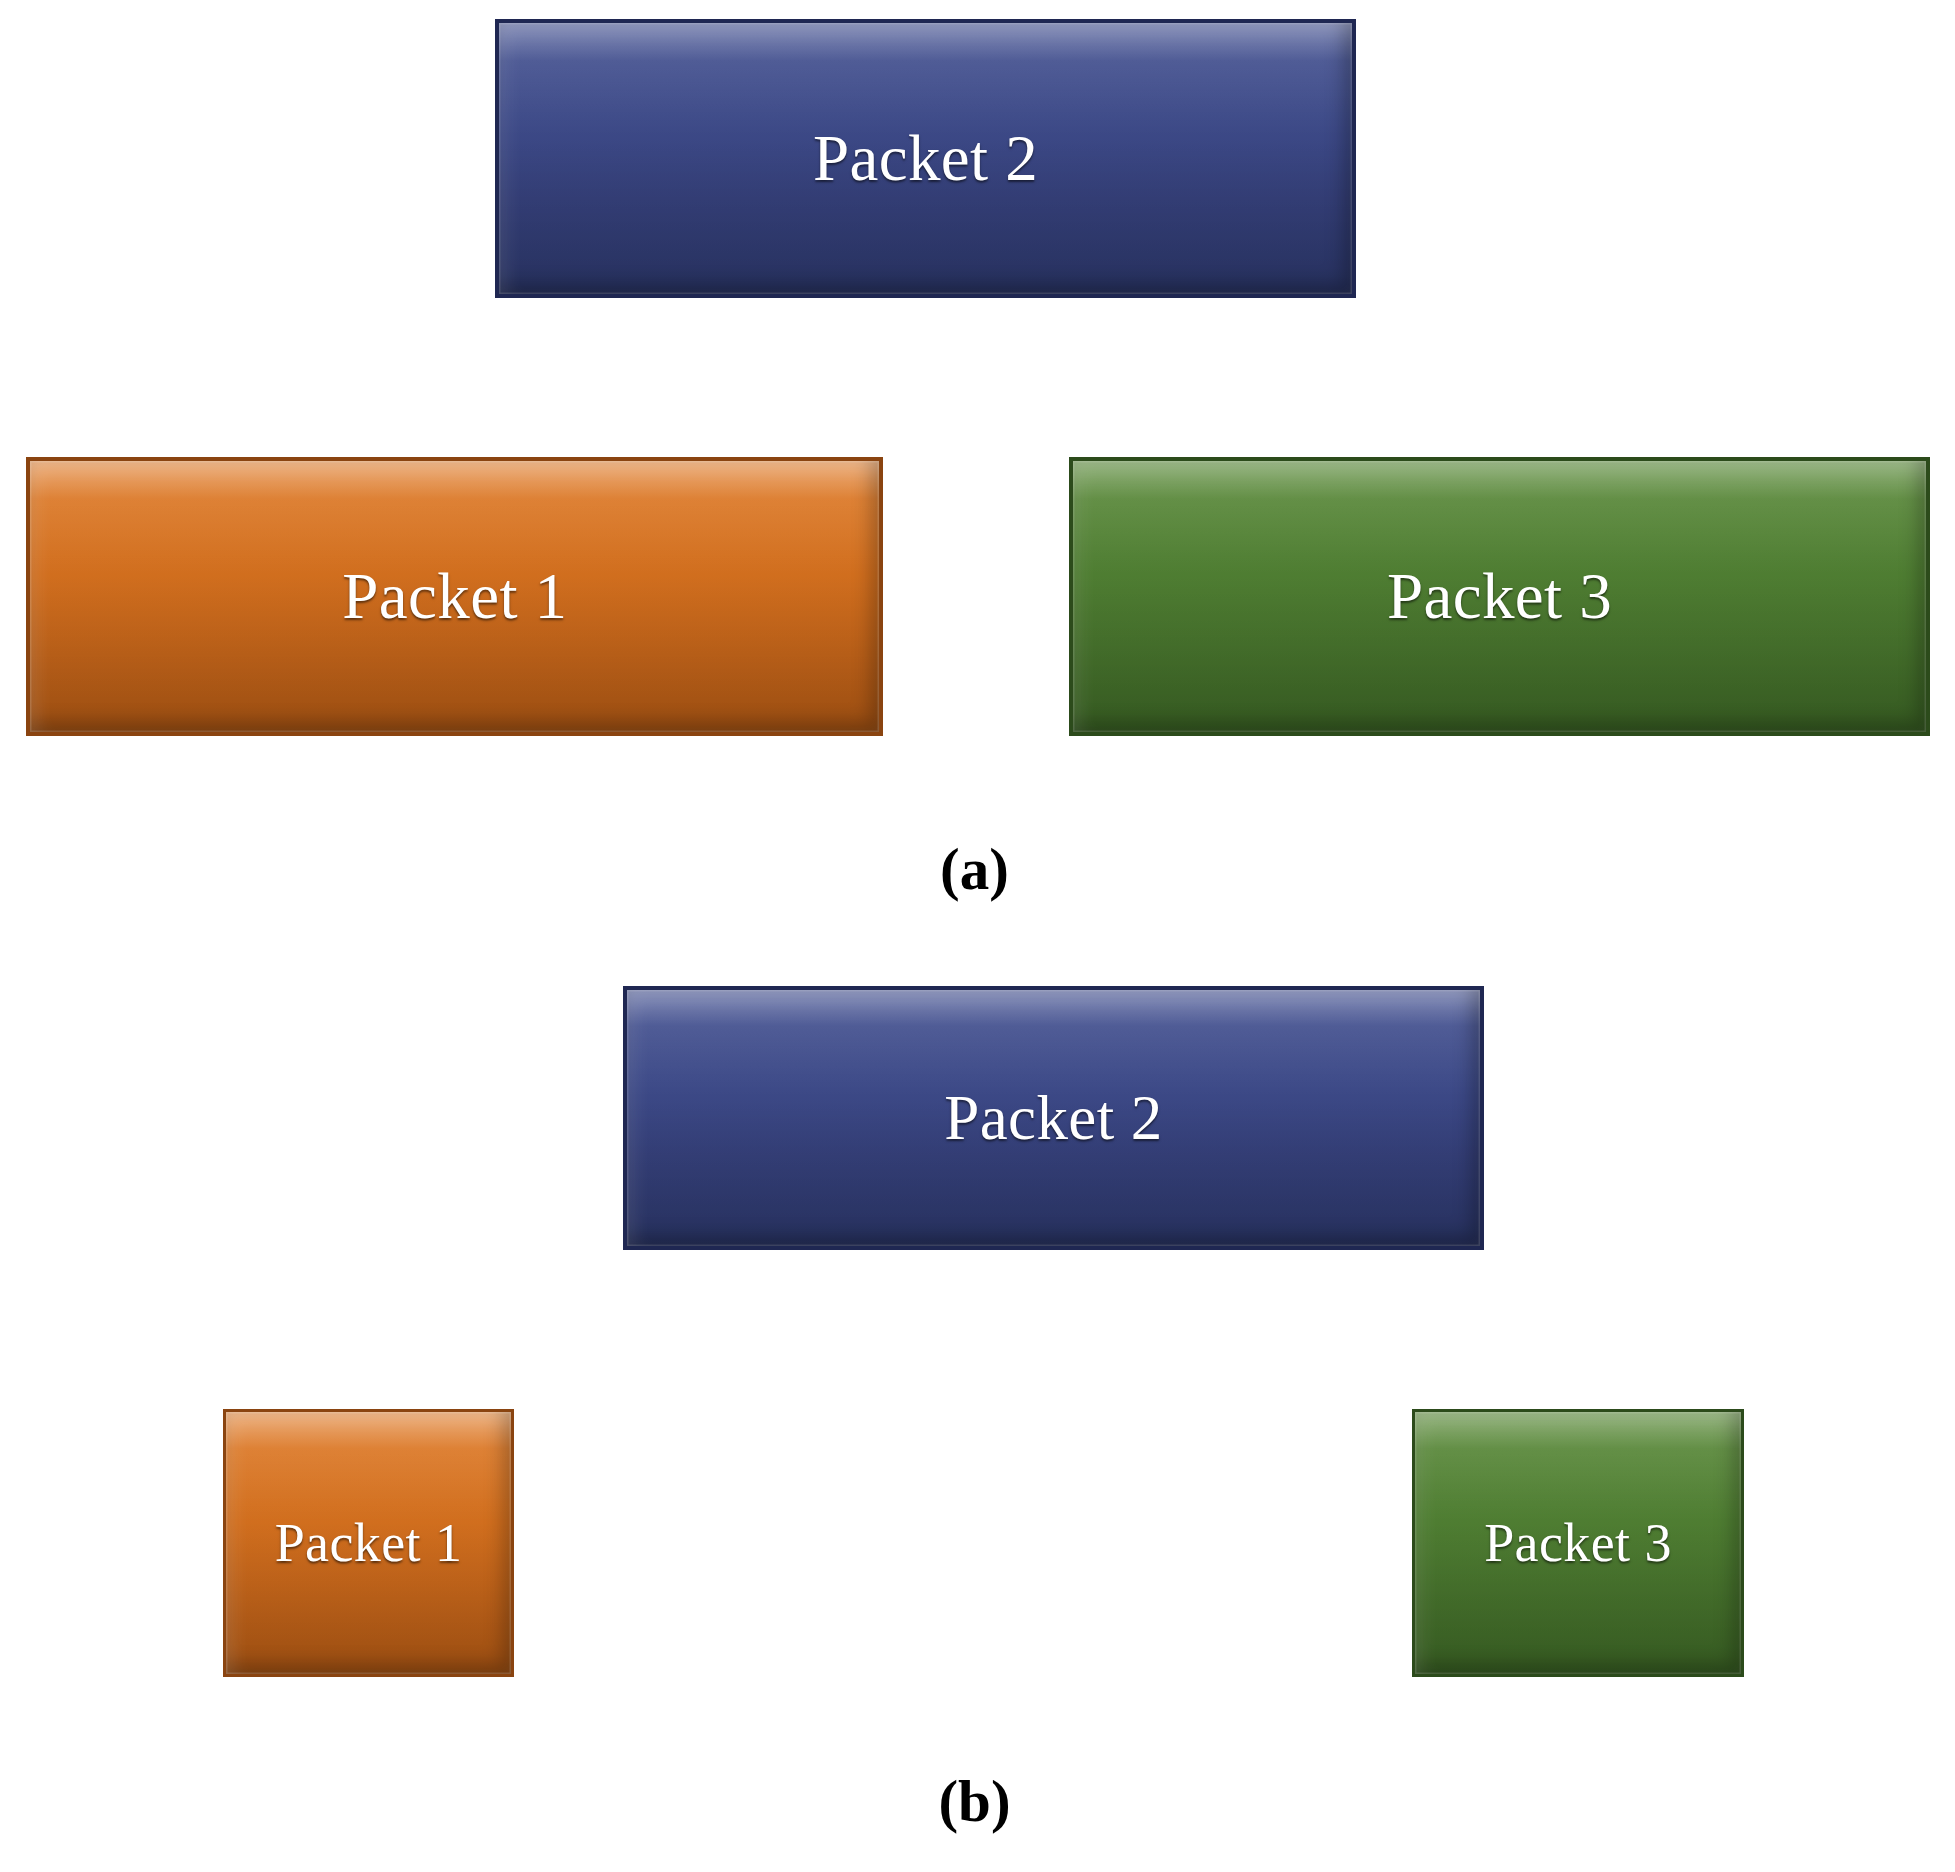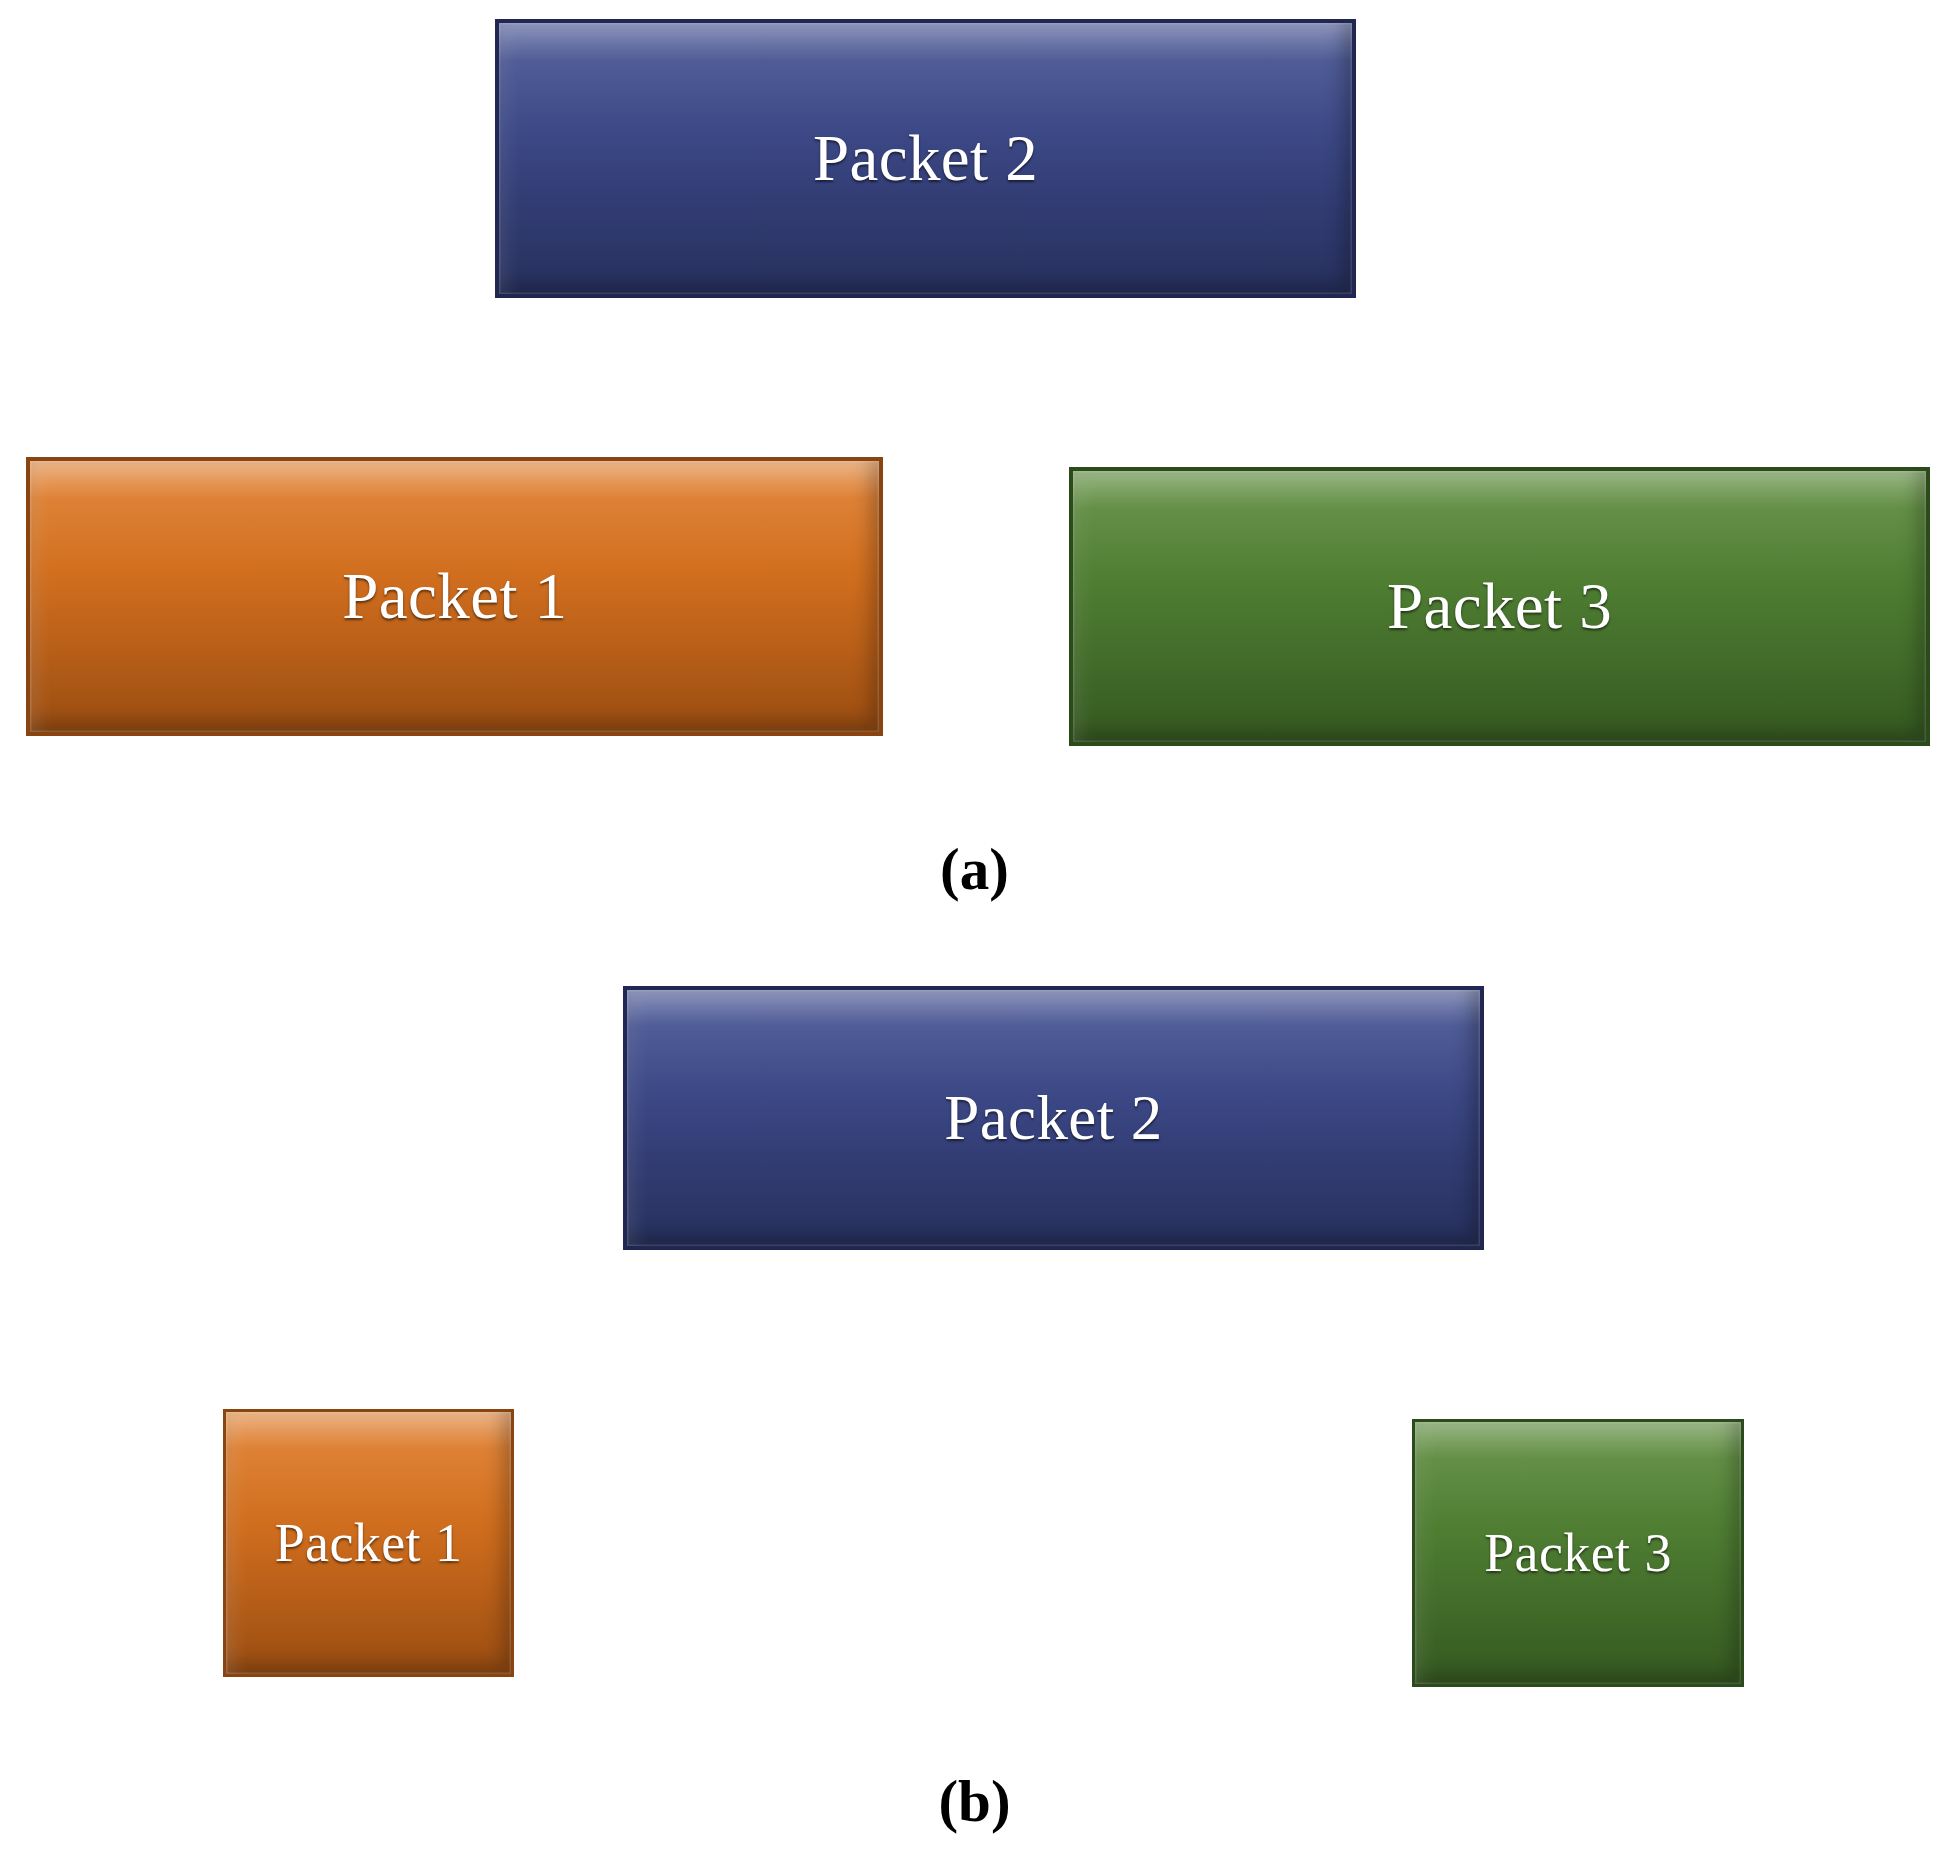--- a/index.html
+++ b/index.html
@@ -74,21 +74,20 @@
     box-shadow:
       inset 0 0 0 1.5px rgba(255,255,255,0.14),
       inset 7.6px 7.6px 16.6px rgba(255,255,255,0.12),
       inset -7.6px -9px 19.6px rgba(0,0,0,0.28);
   }
 
   
   .green {
     background: linear-gradient(180deg, #5d8c3c 0%, #507f33 35%, #49762e 65%, #3f6a27 100%);
     border-color: #2c4b1b;
-    margin-top: 10px;
   }
   .green::before {
     background:
       linear-gradient(180deg, rgba(255,255,255,0.34) 0%, rgba(255,255,255,0.07) 14%, rgba(255,255,255,0.0) 42%, rgba(0,0,0,0.16) 100%);
     box-shadow:
       inset 0 0 0 1.5px rgba(255,255,255,0.12),
       inset 7.6px 7.6px 16.6px rgba(255,255,255,0.10),
       inset -7.6px -9px 19.6px rgba(0,0,0,0.28);
   }
 

